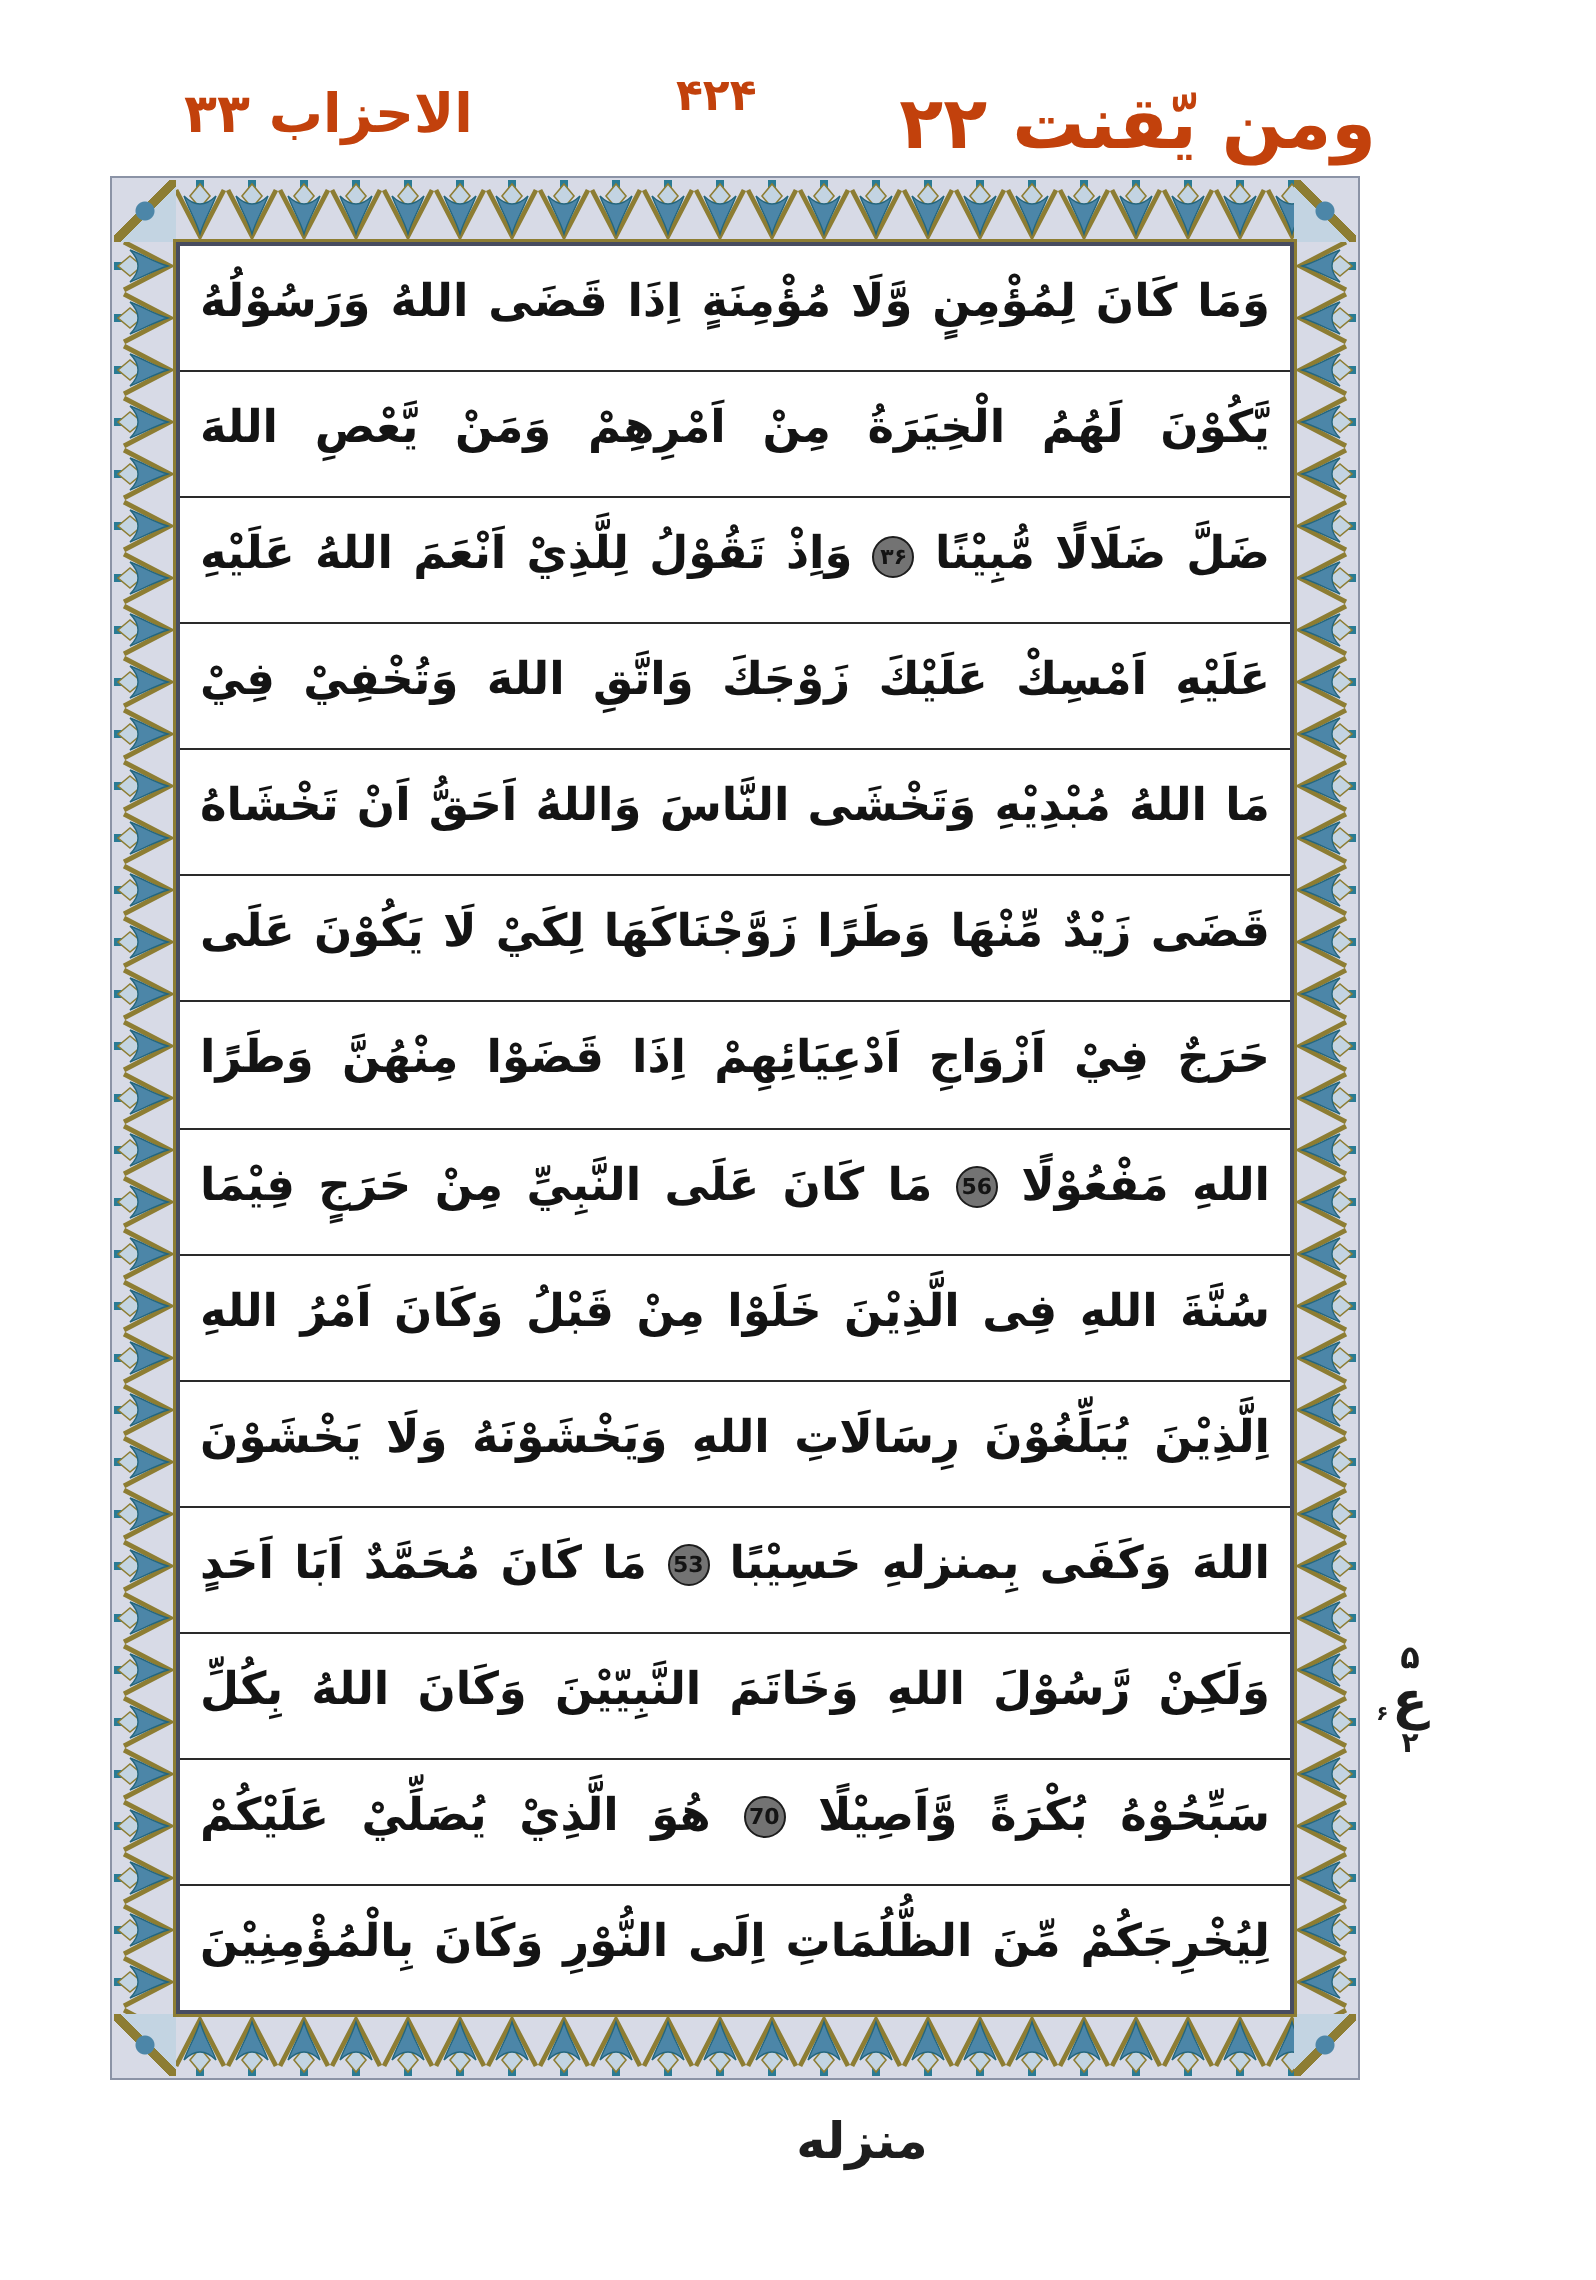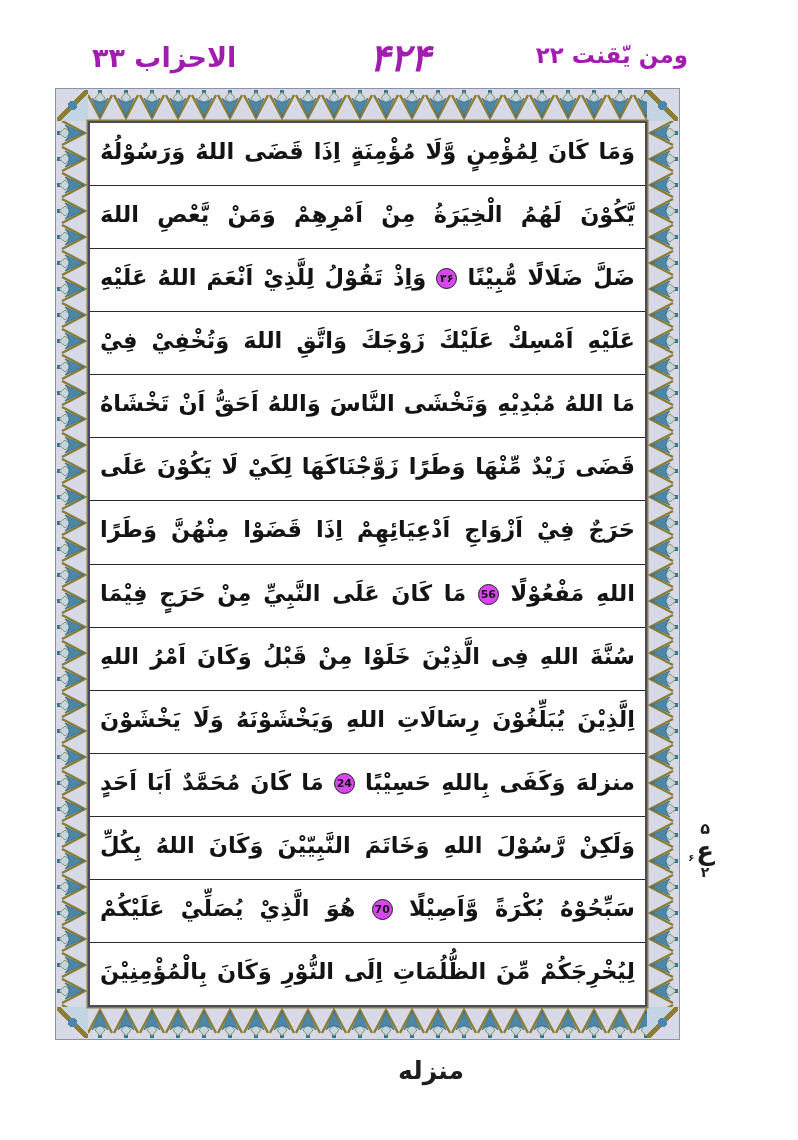--- a/index.html
+++ b/index.html
@@ -2,23 +2,23 @@
 <html lang="ar" dir="ltr"><head>
 <meta charset="utf-8">
 <style>
   html,body{margin:0;padding:0;background:#ffffff;}
   .page{
     position:relative;width:798px;height:1140px;background:#ffffff;
     font-family:"DejaVu Sans",sans-serif;color:#161616;overflow:hidden;
   }
   
   .header{position:absolute;left:0;top:36px;width:798px;height:46px;}
-  .hdr-item{position:absolute;font-weight:bold;color:#a21caf;white-space:nowrap;direction:rtl;}
-  .hdr-juz{right:110px;top:6px;font-size:23px;}
-  .hdr-page{left:338px;top:0;width:124px;text-align:center;font-size:38px;letter-spacing:2px;font-style:italic;}
+  .hdr-item{position:absolute;font-weight:bold;color:#c2410c;white-space:nowrap;direction:rtl;}
+  .hdr-juz{right:110px;top:6px;font-size:36px;}
+  .hdr-page{left:338px;top:0;width:124px;text-align:left;font-size:22px;letter-spacing:2px;}
   .hdr-surah{left:92px;top:6px;font-size:27px;}
   
   .frame{
     position:absolute;left:55px;top:88px;width:625px;height:952px;
     background:#d7dae6;border:1.5px solid #8b93a6;box-sizing:border-box;
   }
   .strip{position:absolute;overflow:hidden;}
   .strip svg{display:block;}
   .strip-top{left:31px;right:31px;top:1px;height:31px;}
   .strip-bottom{left:31px;right:31px;bottom:1px;height:31px;}
@@ -45,21 +45,21 @@
     text-align:justify;text-align-last:justify;
     font-size:22.5px;font-weight:bold;color:#141414;
     line-height:57px;padding:0 10px;overflow:hidden;
     border-bottom:1.5px solid #2a2a2a;
   }
   .text-line:last-child{border-bottom:none;}
   .ayah-marker{
     display:inline-block;width:21px;height:21px;border:1.6px solid #1d1d1d;
     border-radius:50%;font-size:11px;font-weight:bold;line-height:20px;
     text-align:right;vertical-align:middle;letter-spacing:0;
-    text-align-last:center;direction:rtl;background:#d946ef;box-sizing:border-box;
+    text-align-last:center;direction:rtl;background:#737373;box-sizing:border-box;
   }
   
   .ruku{
     position:absolute;left:686px;top:820px;width:38px;
     display:flex;flex-direction:column;align-items:center;
     font-weight:bold;color:#1c1c1c;direction:rtl;
   }
   .ruku-top{font-size:16px;line-height:18px;}
   .ruku-ain{position:relative;font-size:26px;line-height:26px;}
   .ruku-count{position:absolute;left:-8px;bottom:1px;font-size:10px;line-height:10px;}
@@ -152,21 +152,21 @@
         <div class="text-line"><span>وَمَا كَانَ لِمُؤْمِنٍ وَّلَا مُؤْمِنَةٍ اِذَا قَضَى اللهُ وَرَسُوْلُهُ اَمْرًا اَنْ</span></div>
         <div class="text-line"><span>يَّكُوْنَ لَهُمُ الْخِيَرَةُ مِنْ اَمْرِهِمْ وَمَنْ يَّعْصِ اللهَ وَرَسُوْلَهُ فَقَدْ</span></div>
         <div class="text-line"><span>ضَلَّ ضَلَالًا مُّبِيْنًا </span><span class="ayah-marker">۳۶</span><span> وَاِذْ تَقُوْلُ لِلَّذِيْ اَنْعَمَ اللهُ عَلَيْهِ وَاَنْعَمْتَ</span></div>
         <div class="text-line"><span>عَلَيْهِ اَمْسِكْ عَلَيْكَ زَوْجَكَ وَاتَّقِ اللهَ وَتُخْفِيْ فِيْ نَفْسِكَ</span></div>
         <div class="text-line"><span>مَا اللهُ مُبْدِيْهِ وَتَخْشَى النَّاسَ وَاللهُ اَحَقُّ اَنْ تَخْشَاهُ فَلَمَّا</span></div>
         <div class="text-line"><span>قَضَى زَيْدٌ مِّنْهَا وَطَرًا زَوَّجْنَاكَهَا لِكَيْ لَا يَكُوْنَ عَلَى الْمُؤْمِنِيْنَ</span></div>
         <div class="text-line"><span>حَرَجٌ فِيْ اَزْوَاجِ اَدْعِيَائِهِمْ اِذَا قَضَوْا مِنْهُنَّ وَطَرًا وَكَانَ اَمْرُ</span></div>
         <div class="text-line"><span>اللهِ مَفْعُوْلًا </span><span class="ayah-marker">56</span><span> مَا كَانَ عَلَى النَّبِيِّ مِنْ حَرَجٍ فِيْمَا فَرَضَ اللهُ لَهُ</span></div>
         <div class="text-line"><span>سُنَّةَ اللهِ فِى الَّذِيْنَ خَلَوْا مِنْ قَبْلُ وَكَانَ اَمْرُ اللهِ قَدَرًا مَّقْدُوْرَا </span></div>
         <div class="text-line"><span>اِلَّذِيْنَ يُبَلِّغُوْنَ رِسَالَاتِ اللهِ وَيَخْشَوْنَهُ وَلَا يَخْشَوْنَ اَحَدًا اِلَّا</span></div>
-        <div class="text-line"><span>منزلهَ وَكَفَى بِاللهِ حَسِيْبًا </span><span class="ayah-marker">24</span><span> مَا كَانَ مُحَمَّدٌ اَبَا اَحَدٍ مِّنْ رِّجَالِكُمْ</span></div>
+        <div class="text-line"><span>اللهَ وَكَفَى بِمنزلهِ حَسِيْبًا </span><span class="ayah-marker">53</span><span> مَا كَانَ مُحَمَّدٌ اَبَا اَحَدٍ مِّنْ رِّجَالِكُمْ</span></div>
         <div class="text-line"><span>وَلَكِنْ رَّسُوْلَ اللهِ وَخَاتَمَ النَّبِيّيْنَ وَكَانَ اللهُ بِكُلِّ شَيْءٍ</span></div>
         <div class="text-line"><span>سَبِّحُوْهُ بُكْرَةً وَّاَصِيْلًا </span><span class="ayah-marker">70</span><span> هُوَ الَّذِيْ يُصَلِّيْ عَلَيْكُمْ وَمَلَائِكَتُهُ</span></div>
         <div class="text-line"><span>لِيُخْرِجَكُمْ مِّنَ الظُّلُمَاتِ اِلَى النُّوْرِ وَكَانَ بِالْمُؤْمِنِيْنَ رَحِيْمًا </span></div>
       </div>
   </div>
 
   <div class="ruku">
     <span class="ruku-top">۵</span>
     <span class="ruku-ain"><span>ع</span><span class="ruku-count">۶</span></span>
     <span class="ruku-bottom">۲</span>

